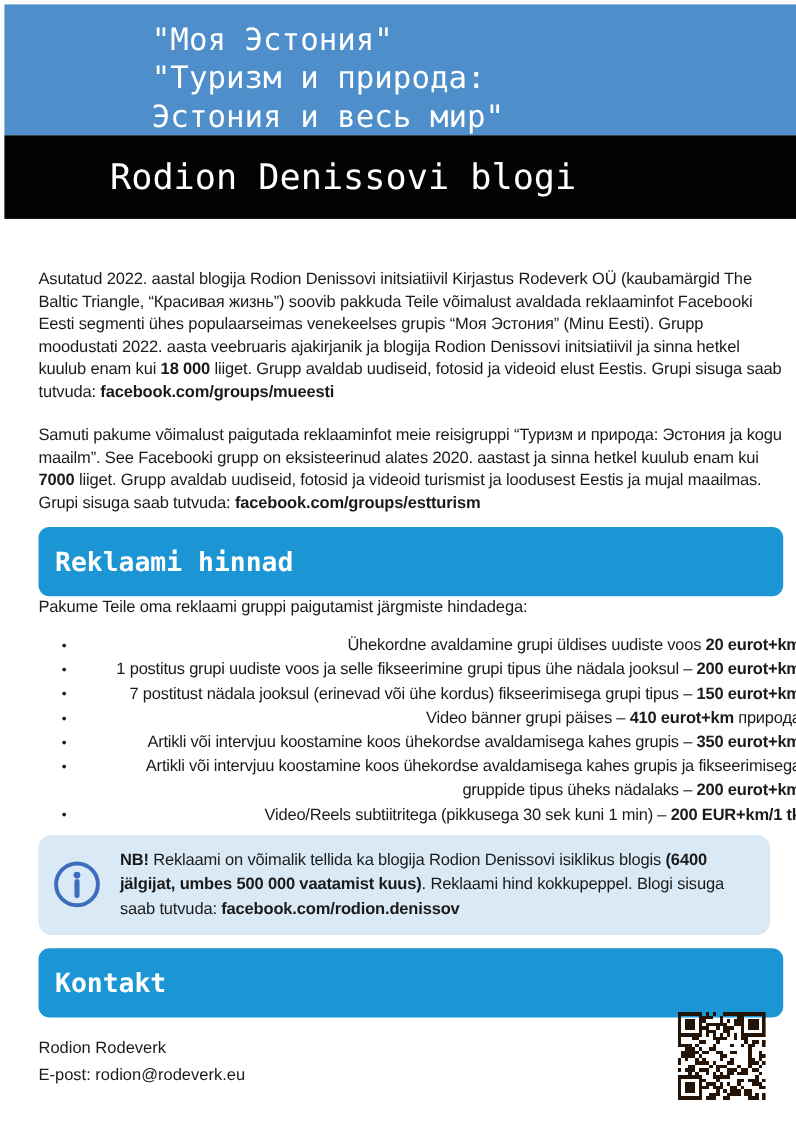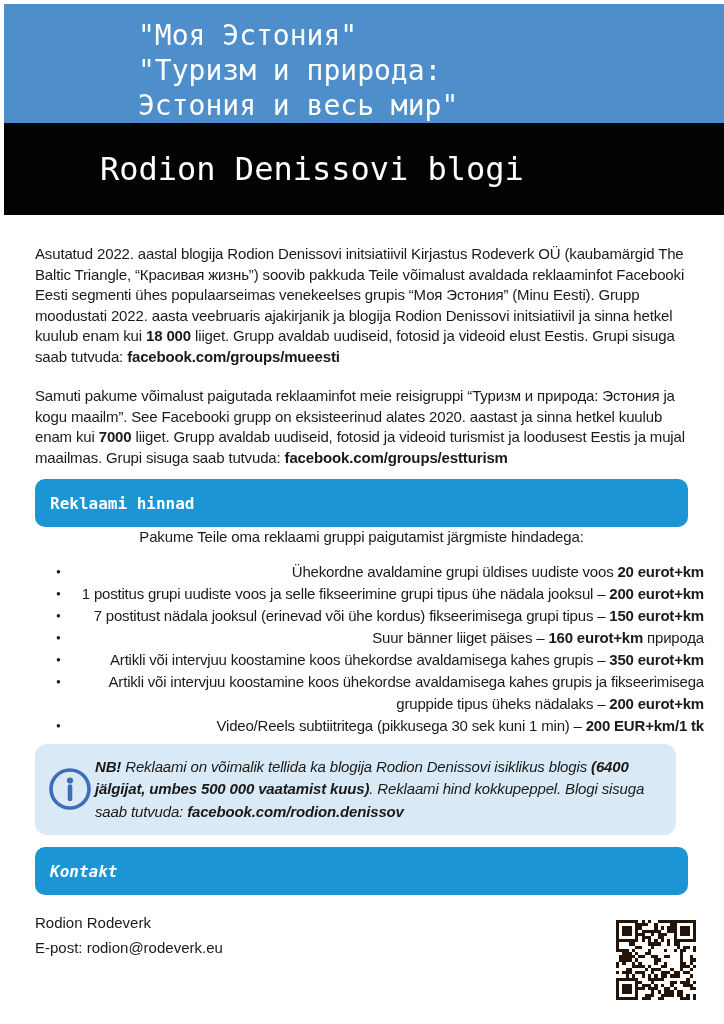--- a/index.html
+++ b/index.html
@@ -2,45 +2,45 @@
 <html style="--top-band: #4d8ecb; --black-band: #030303; --section-band: #1b95d3; --info-bg: #d9e9f5; --info-icon: #3e6dbe; --qr: #241407;"><head>
 <meta charset="utf-8">
 <style>
   html,body{margin:0;padding:0;background:#ffffff;}
   body{width:724px;height:1024px;font-family:"Liberation Sans",sans-serif;color:#1a1a1a;}
   .page{position:relative;width:724px;height:1024px;background:#fff;overflow:hidden;}
 
   .top-band{position:absolute;left:4px;top:4px;right:0;height:119px;background:var(--top-band);
     color:#fff;font-family:"DejaVu Sans Mono",monospace;font-size:28px;line-height:35px;
     padding:14px 0 0 134px;box-sizing:border-box;}
-  .black-band{position:absolute;left:4px;top:123px;right:0;height:92px;background:var(--black-band);
+  .black-band{position:absolute;left:4px;top:123px;right:0;height:76px;background:var(--black-band);
     color:#fff;font-family:"DejaVu Sans Mono",monospace;font-size:32px;display:flex;align-items:center;
     padding-left:96px;box-sizing:border-box;}
 
-  .content{position:absolute;top:215px;left:0;right:0;padding:0 36px 0 35px;}
+  .content{position:absolute;top:215px;left:0;right:0;padding:0 12px 0 35px;}
   p.body{margin:0;font-size:15px;line-height:20.5px;letter-spacing:-0.15px;}
   #p1{margin-top:29px;}
   #p2{margin-top:19px;}
   .b{font-weight:bold;}
 
-  .section-band{height:48px;border-radius:10px;background:var(--section-band);color:#fff;
-    font-family:"DejaVu Sans Mono",monospace;font-weight:bold;font-size:16px;
+  .section-band{height:63px;border-radius:10px;background:var(--section-band);color:#fff;
+    font-family:"DejaVu Sans Mono",monospace;font-weight:bold;font-size:24px;
     display:flex;align-items:center;padding-left:15px;}
   #reklaami-band{margin-top:11px;}
-  #kontakt-band{margin-top:12px;font-style:italic;}
-
-  .intro{margin-top:23px;text-align:center;}
+  #kontakt-band{margin-top:12px;}
+
+  .intro{margin-top:23px;}
 
   ul.price-list{list-style:none;margin:13px -16px 0 0;padding:0 0 0 20px;}
   ul.price-list li{position:relative;padding-left:17px;font-size:15px;line-height:22px;
     letter-spacing:-0.2px;text-align:right;}
   ul.price-list li::before{content:"●";position:absolute;left:1px;top:0;font-size:8px;line-height:22px;color:#1a1a1a;}
 
   .info-box{margin-top:7px;margin-right:12px;background:var(--info-bg);border-radius:12px;
-    display:flex;align-items:center;gap:3px;padding:12px 28px 12px 13px;min-height:58px;font-style:italic;}
+    display:flex;align-items:center;gap:17px;padding:12px 28px 12px 13px;min-height:58px;}
   .info-icon{flex:0 0 44px;width:44px;height:44px;}
   .info-text{font-size:15px;line-height:22.5px;letter-spacing:-0.15px;}
 
   .contact{margin-top:15px;font-size:15px;line-height:25px;}
 
   .qr{position:absolute;left:616px;top:920px;width:80px;height:80px;}
 </style>
 </head>
 <body>
 
@@ -65,21 +65,21 @@
     <div class="section-band" id="reklaami-band">
       <span>Reklaami hinnad</span>
     </div>
 
     <p class="body intro">Pakume Teile oma reklaami gruppi paigutamist järgmiste hindadega:</p>
 
     <ul class="price-list">
         <li><span>Ühekordne avaldamine grupi üldises uudiste voos </span><span class="b">20 eurot+km</span></li>
         <li><span>1 postitus grupi uudiste voos ja selle fikseerimine grupi tipus ühe nädala jooksul – </span><span class="b">200 eurot+km</span></li>
         <li><span>7 postitust nädala jooksul (erinevad või ühe kordus) fikseerimisega grupi tipus – </span><span class="b">150 eurot+km</span></li>
-        <li><span>Suur bänner liiget päises – </span><span class="b">160 eurot+km</span><span> природа</span></li>
+        <li><span>Video bänner grupi päises – </span><span class="b">410 eurot+km</span><span> природа</span></li>
         <li><span>Artikli või intervjuu koostamine koos ühekordse avaldamisega kahes grupis – </span><span class="b">350 eurot+km</span></li>
         <li><span>Artikli või intervjuu koostamine koos ühekordse avaldamisega kahes grupis ja fikseerimisega gruppide tipus üheks nädalaks – </span><span class="b">200 eurot+km</span></li>
         <li><span>Video/Reels subtiitritega (pikkusega 30 sek kuni 1 min) – </span><span class="b">200 EUR+km/1 tk</span></li>
       </ul>
 
     <div class="info-box">
       <svg class="info-icon" viewBox="0 0 44 44">
         <circle cx="22" cy="22" r="19" fill="none" stroke="var(--info-icon)" stroke-width="3.6"></circle>
         <circle cx="22" cy="13.5" r="3.1" fill="var(--info-icon)"></circle>
         <path d="M22 19.5 L22 32" stroke="var(--info-icon)" stroke-width="4.6" stroke-linecap="round" fill="none"></path>

